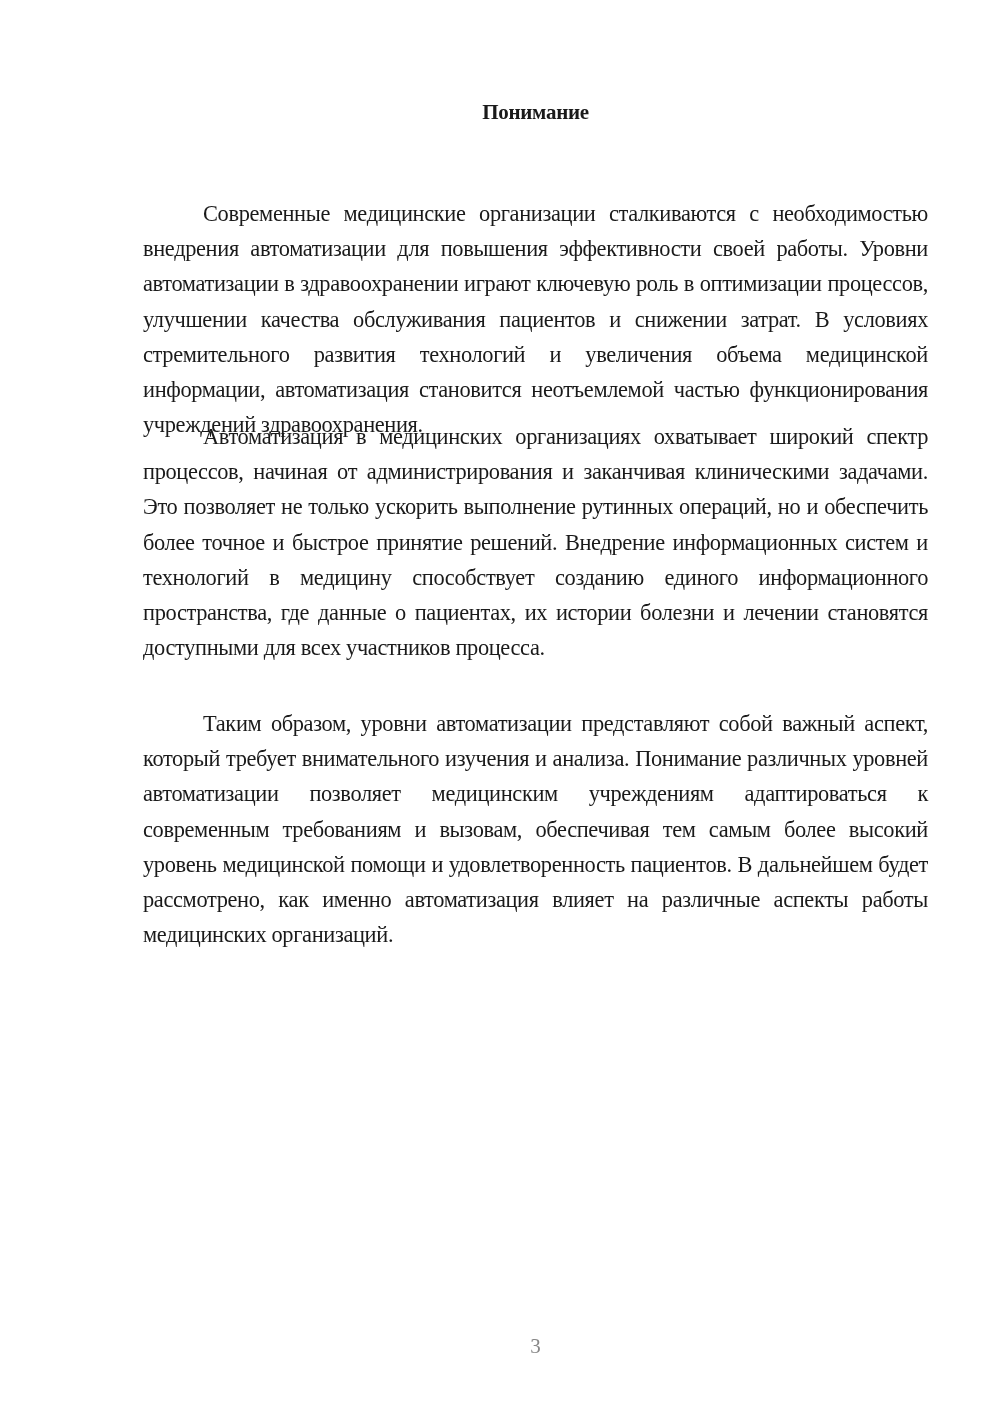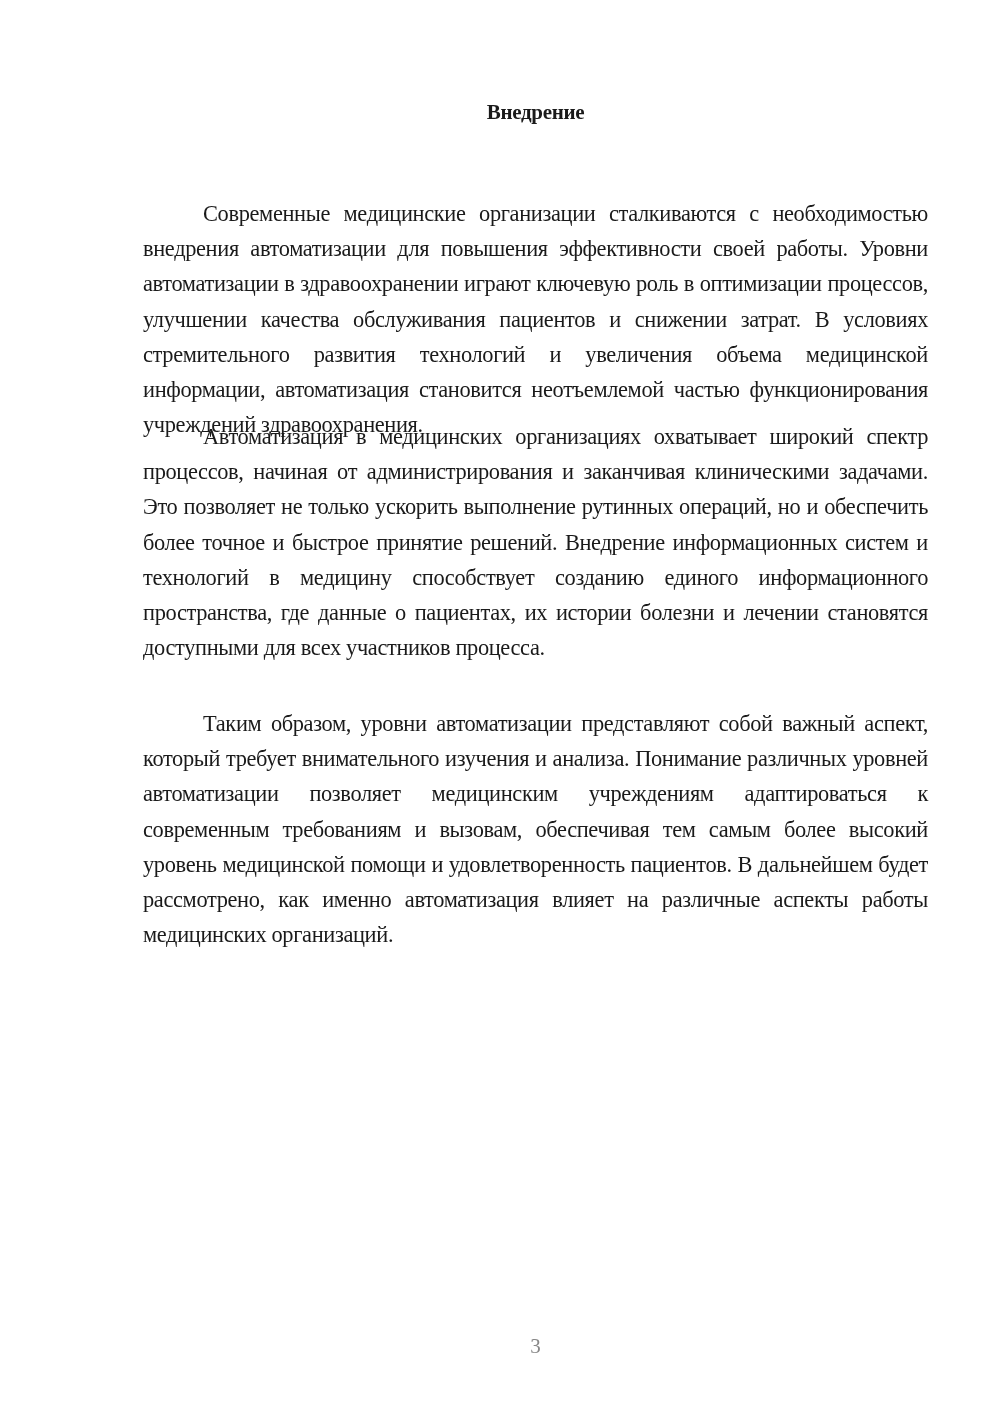--- a/index.html
+++ b/index.html
@@ -56,18 +56,18 @@
       text-align: center;
       font-size: 21px;
       color: #888888;
       padding-left: 0;
     }
   </style>
 </head>
 <body>
 
 <div class="page">
-  <div class="title">Внедрение</div>
+  <div class="title">Понимание</div>
   <p class="para p1">Современные медицинские организации сталкиваются с необходимостью внедрения автоматизации для повышения эффективности своей работы. Уровни автоматизации в здравоохранении играют ключевую роль в оптимизации процессов, улучшении качества обслуживания пациентов и снижении затрат. В условиях стремительного развития технологий и увеличения объема медицинской информации, автоматизация становится неотъемлемой частью функционирования учреждений здравоохранения.</p>
   <p class="para p2">Автоматизация в медицинских организациях охватывает широкий спектр процессов, начиная от администрирования и заканчивая клиническими задачами. Это позволяет не только ускорить выполнение рутинных операций, но и обеспечить более точное и быстрое принятие решений. Внедрение информационных систем и технологий в медицину способствует созданию единого информационного пространства, где данные о пациентах, их истории болезни и лечении становятся доступными для всех участников процесса.</p>
   <p class="para p3">Таким образом, уровни автоматизации представляют собой важный аспект, который требует внимательного изучения и анализа. Понимание различных уровней автоматизации позволяет медицинским учреждениям адаптироваться к современным требованиям и вызовам, обеспечивая тем самым более высокий уровень медицинской помощи и удовлетворенность пациентов. В дальнейшем будет рассмотрено, как именно автоматизация влияет на различные аспекты работы медицинских организаций.</p>
   <div class="page-number">3</div>
 </div>
 
 </body></html>

